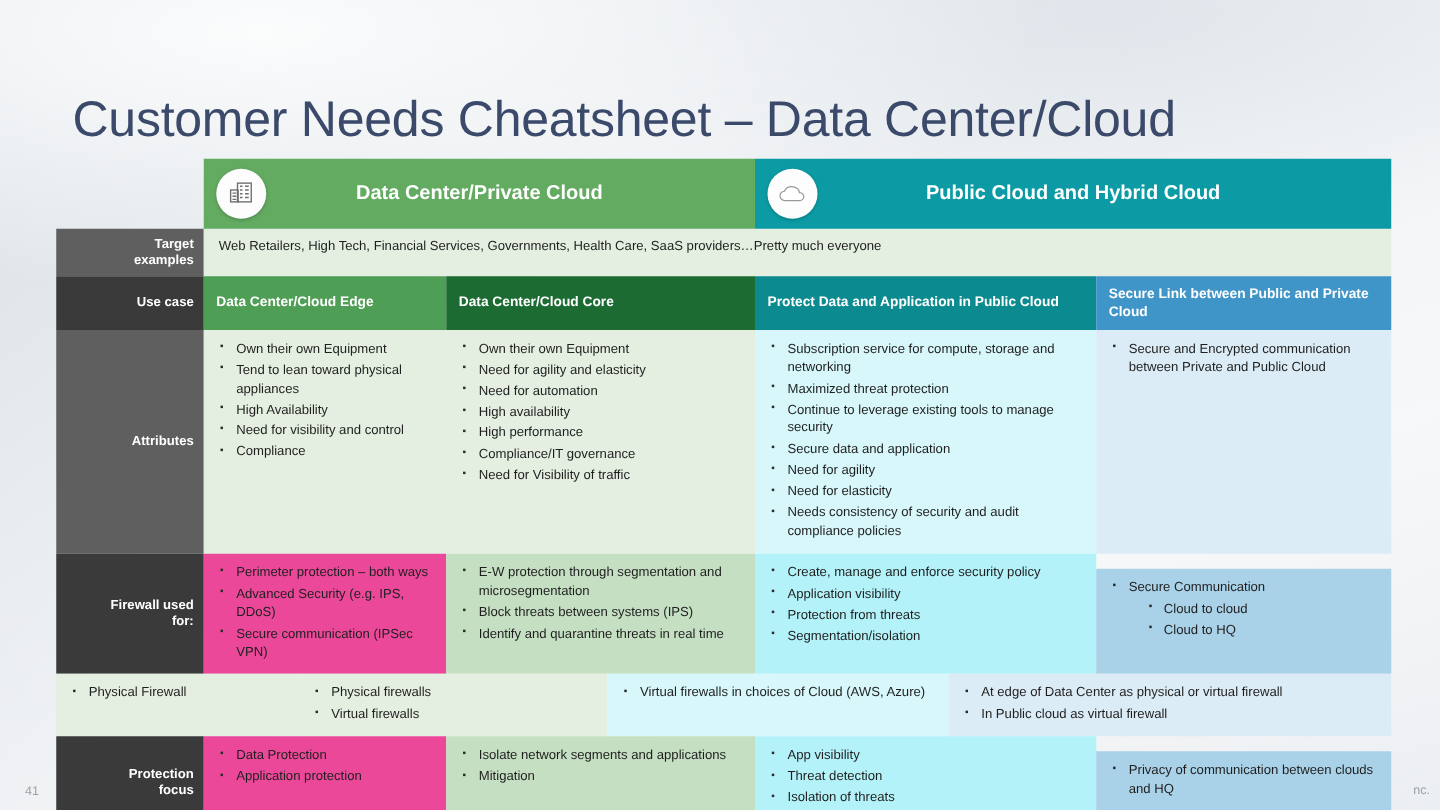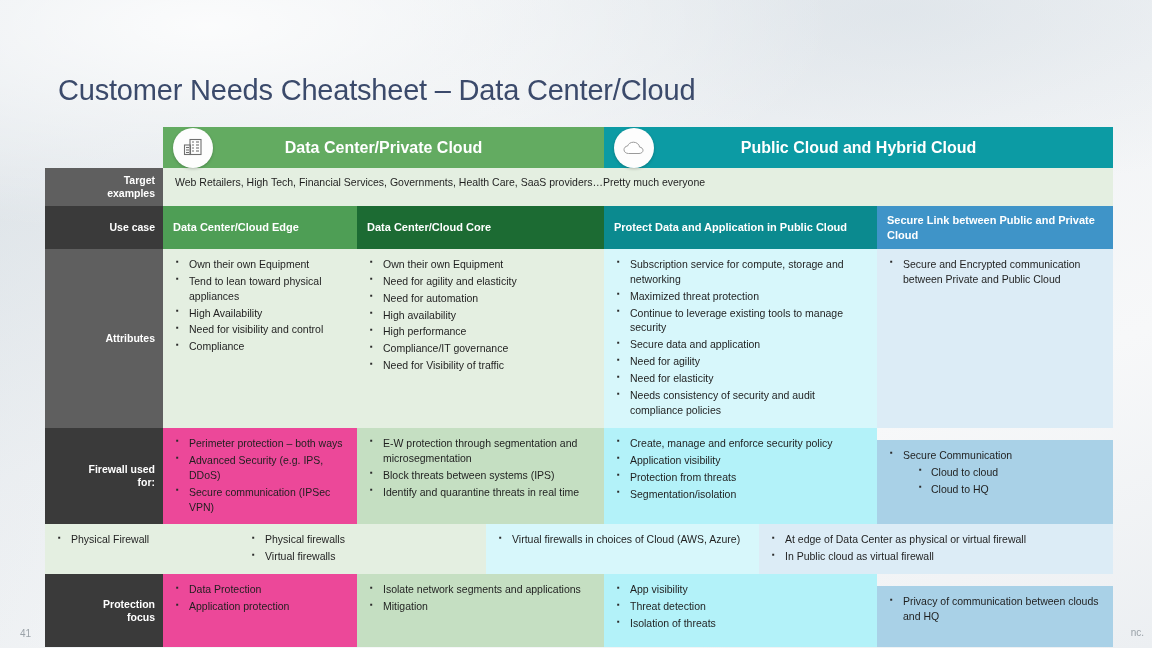--- a/index.html
+++ b/index.html
@@ -19,21 +19,21 @@
       radial-gradient(ellipse 900px 300px at 18% 4%, rgba(255,255,255,0.85), rgba(255,255,255,0) 70%),
       radial-gradient(ellipse 700px 260px at 78% 2%, rgba(214,222,229,0.55), rgba(255,255,255,0) 70%),
       linear-gradient(115deg, rgba(205,214,221,0.35) 0%, rgba(255,255,255,0) 38%);
     pointer-events: none;
   }
 
   .slide-title {
     position: absolute;
     left: 58px; top: 74px;
     width: 1060px;
-    font-size: 29px;
+    font-size: 40px;
     font-weight: 400;
     color: #3b4a6b;
     letter-spacing: -0.2px;
     white-space: nowrap;
   }
 
   
   .grid {
     position: absolute;
     left: 45px; top: 127px;
@@ -64,21 +64,21 @@
   }
 
   
   .band {
     color: #fff;
     font-weight: bold;
     font-size: 16px;
     display: flex;
     align-items: center;
     justify-content: center;
-    height: 41px;
+    height: 56px;
     position: relative;
   }
   .band-green { background: #63ab61; flex: 0 0 441px; }
   .band-teal  { background: #0c9ba4; flex: 1 1 auto; }
   .band-spacer { flex: 0 0 118px; }
 
   .circ-icon {
     position: absolute;
     left: 10px; top: 50%;
     transform: translateY(-50%);

